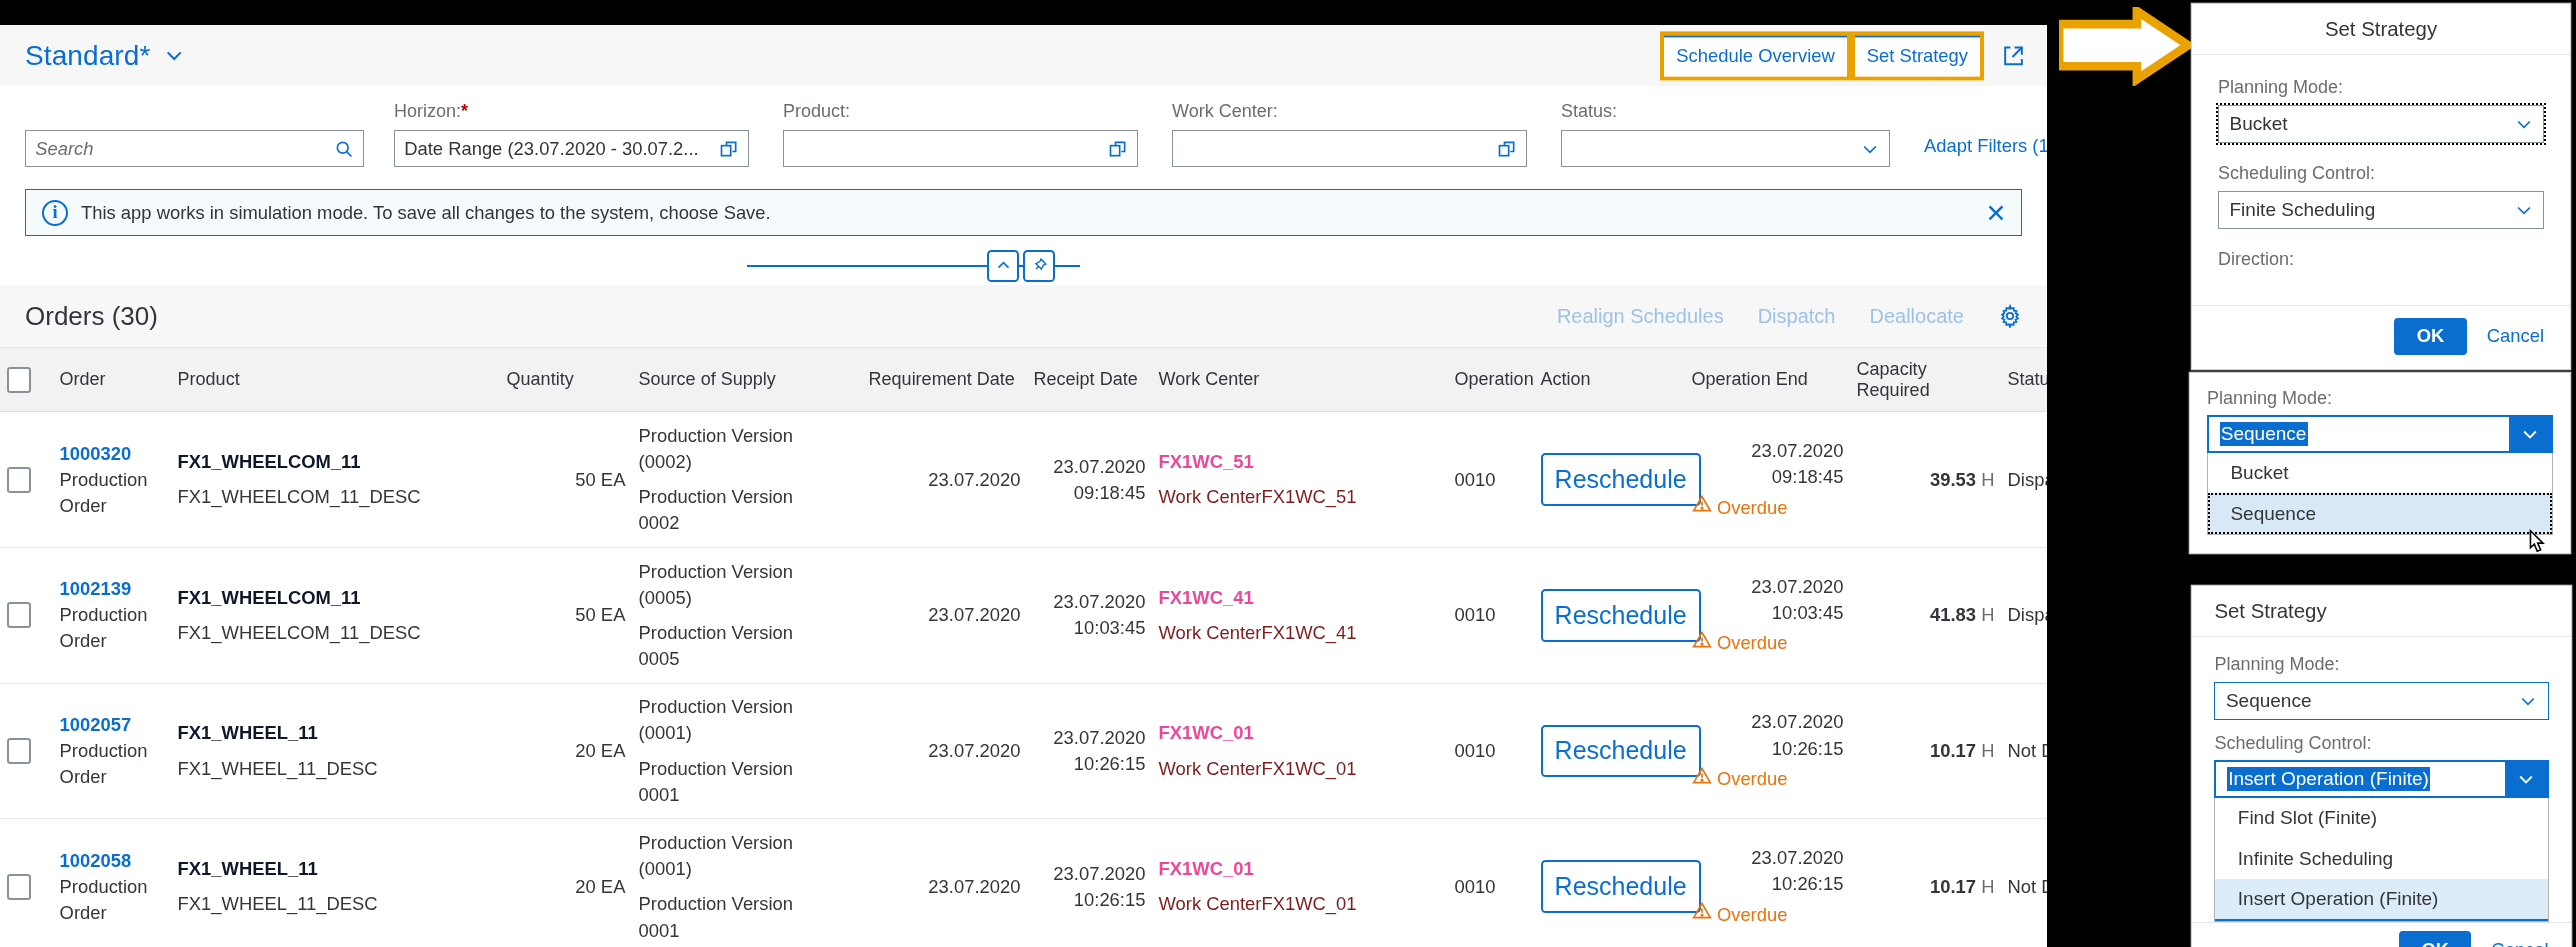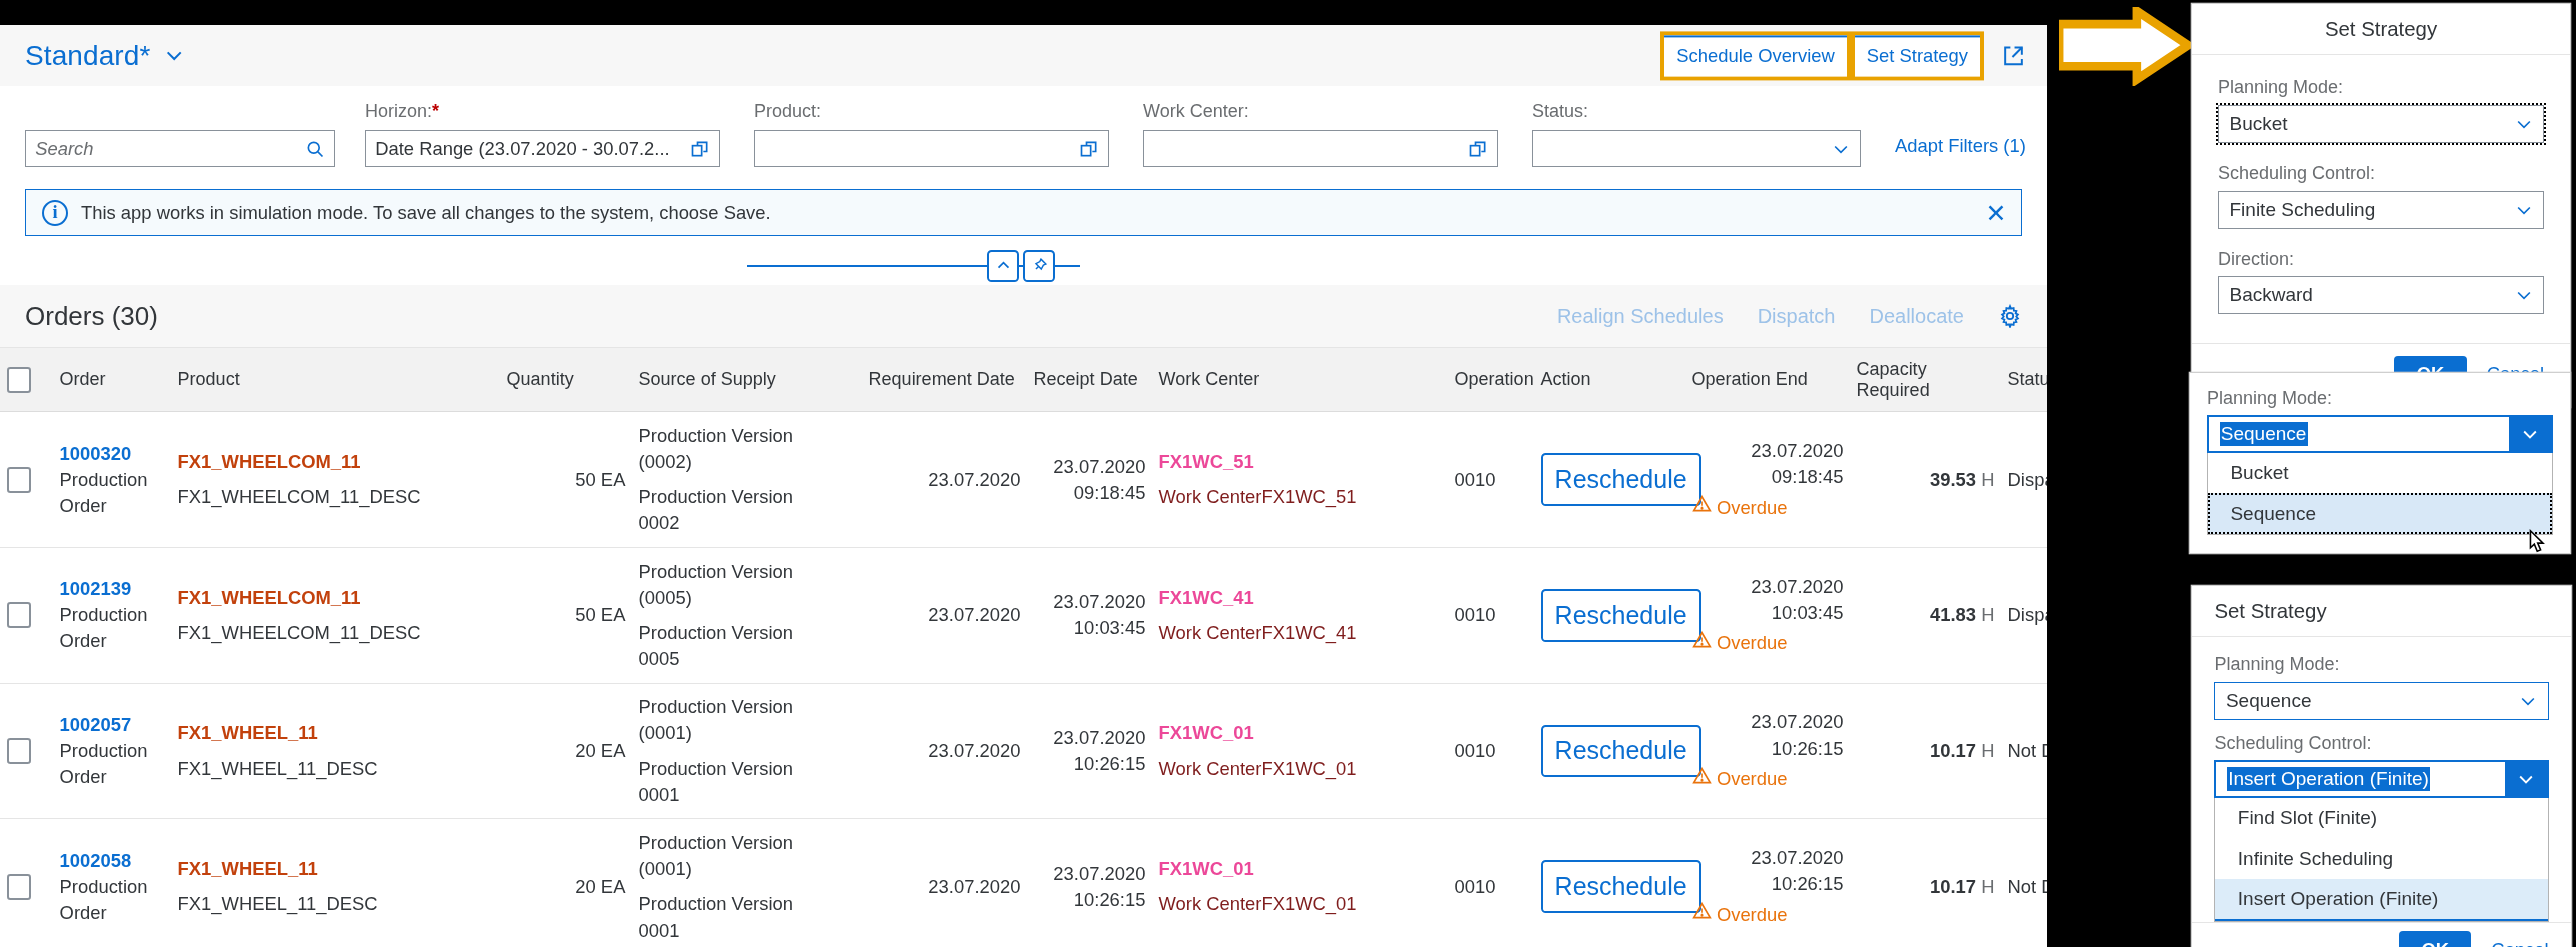--- a/index.html
+++ b/index.html
@@ -73,21 +73,21 @@
   }
   .req { color:#bb0000; font-weight: bold; }
   .inp {
     height: 37px; border: 1.3px solid #89919a; background:#fff;
     display:flex; align-items:center; padding: 0 9.2px;
     font-size: 18.4px; color:#32363a; position: relative;
   }
   .inp .ph { color:#6a6d70; font-style: italic; }
   .inp .val { color:#32363a; white-space: nowrap; overflow:hidden; }
   .inp .ic { margin-left:auto; color:#0a6ed1; display:flex; align-items:center; }
-  .search-fld .inp { width: 310px; }
+  .search-fld .inp { width: 339px; }
   .horizon-fld { margin-left: 30px; }
   .horizon-fld .inp { width: 355px; }
   .wc-fld { margin-left: 34px; }
   .wc-fld .inp { width: 355px; }
   .prod-fld { margin-left: 34px; }
   .prod-fld .inp { width: 355px; }
   .status-fld { margin-left: 34px; }
   .status-fld .inp { width: 329px; }
   .adapt {
     color:#0a6ed1; font-size: 18.4px; margin-left: 34px; margin-bottom: 10px; white-space:nowrap;
@@ -148,21 +148,21 @@
   th.c-cap { width: 151px; text-align: right; }
   th.c-status { width: 165px; }
 
   table.orders tbody td {
     padding: 10.5px 6.6px; vertical-align: middle; font-size: 18.4px; color:#32363a;
     border-bottom: 1.3px solid #e5e5e5; line-height: 1.42;
   }
   td.right { text-align: right; }
   .ord-link { color:#0a6ed1; font-weight: bold; display:block; }
   .ord-sub { color:#32363a; }
-  .prod-link { color:#c2410c; font-weight: bold; display:block; margin-bottom: 9.2px; }
+  .prod-link { color:#0f172a; font-weight: bold; display:block; margin-bottom: 9.2px; }
   .prod-desc { color:#32363a; }
   .sos-gap { height: 9.2px; }
   .wc-link { color:#ec4899; font-weight: bold; display:block; margin-bottom: 9.2px; }
   .wc-desc { color:#7f1d1d; }
   .date-d { display:block; }
   .date-t { display:block; }
   .resched {
     border: 2px solid #0a6ed1; border-radius: 4.6px; color:#0a6ed1; background:#fff;
     font-size: 25px; padding: 6.6px 12px; display:inline-block;
   }
@@ -537,28 +537,20 @@
       <div class="sel">
         <span>Finite Scheduling</span>
         <span class="chev">
           <svg width="20" height="20" viewBox="0 0 24 24" fill="none" stroke="#0a6ed1" stroke-width="2">
               <polyline points="5,9 12,16 19,9"></polyline>
             </svg>
         </span>
       </div>
       <div class="p-gap"></div>
       <div class="p-label">Direction:</div>
-      <div class="sel">
-        <span>Backward</span>
-        <span class="chev">
-          <svg width="20" height="20" viewBox="0 0 24 24" fill="none" stroke="#0a6ed1" stroke-width="2">
-              <polyline points="5,9 12,16 19,9"></polyline>
-            </svg>
-        </span>
-      </div>
       <div style="height:22.4px"></div>
     </div>
     <div class="panel-footer">
       <span class="ok-btn">OK</span>
       <span class="cancel-btn">Cancel</span>
     </div>
   </div>
 
   <div class="panel" id="panel-planning-mode">
     <div style="padding: 14.5px 17px 18.4px;">

